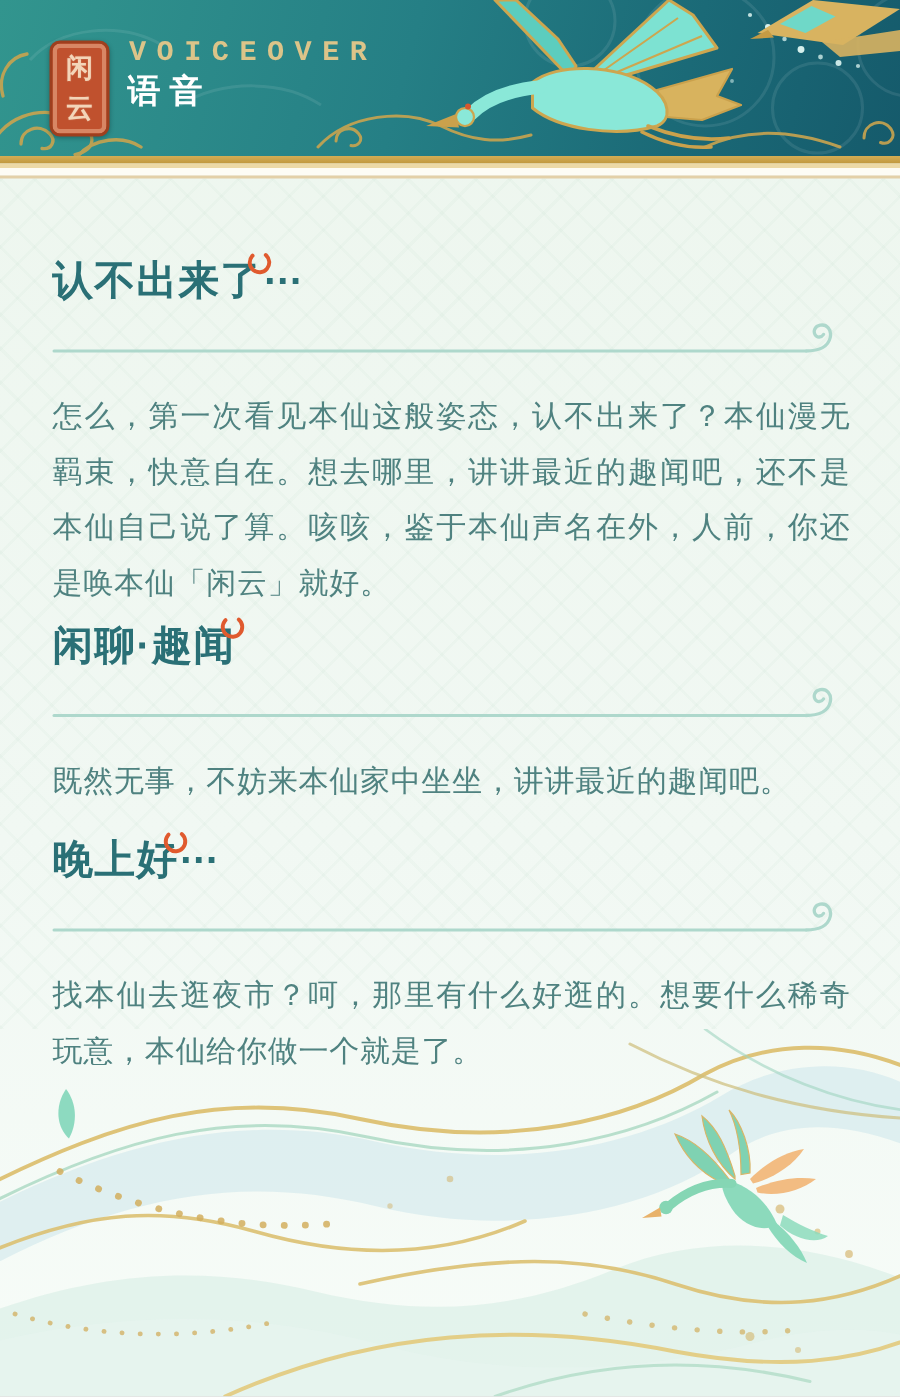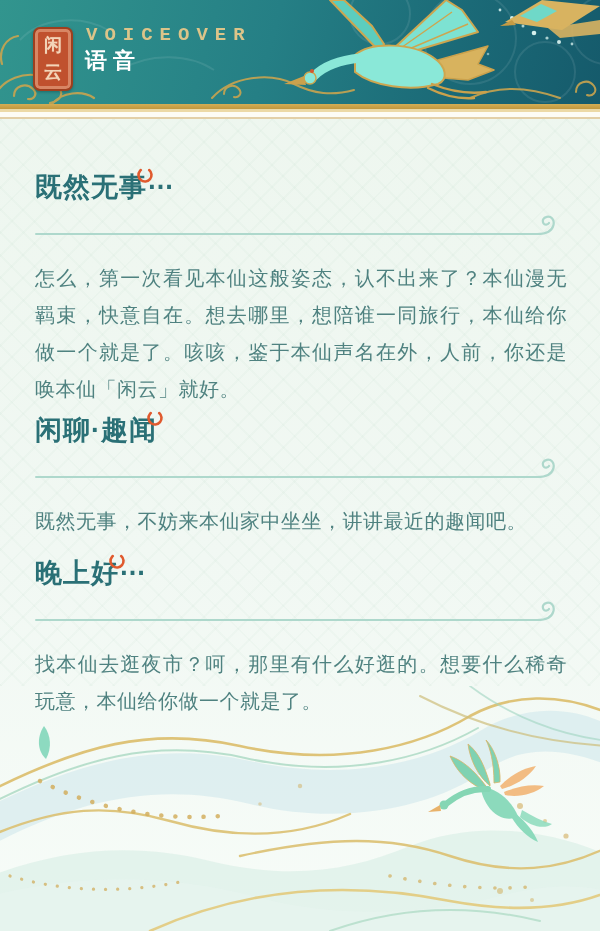--- a/index.html
+++ b/index.html
@@ -138,30 +138,30 @@
     <div class="hdr-subtitle">VOICEOVER</div>
     <div class="hdr-title">语音</div>
 
     <div class="band-gold"></div>
     <div class="band-cream"></div>
     <div class="band-white"></div>
     <div class="band-tan"></div>
   </div>
 
   <div class="section s1">
-    <h2 class="vl-title"><span>既然无事</span><span class="ring"><svg width="18" height="18" viewBox="0 0 18 18">
+    <h2 class="vl-title"><span>认不出来了</span><span class="ring"><svg width="18" height="18" viewBox="0 0 18 18">
             <circle cx="9" cy="9" r="6.5" fill="none" stroke="#e05a2e" stroke-width="2.6" stroke-linecap="round" stroke-dasharray="31 10" transform="rotate(-50 9 9)"></circle>
           </svg></span><span class="title-suffix">…</span></h2>
     <div class="divider">
       <div class="line"></div>
       <svg width="22" height="24" viewBox="0 0 22 24">
         <path d="M0,20 C9,20 15,17.5 16.5,11 C17.7,5.5 14,2 9.8,2.8 C6.2,3.5 5,6.6 6.4,9.2 C7.6,11.4 10.8,11 12,9" fill="none" stroke="#aed8cc" stroke-width="2.2" stroke-linecap="round"></path>
       </svg>
     </div>
-    <p class="vl-text">怎么，第一次看见本仙这般姿态，认不出来了？本仙漫无羁束，快意自在。想去哪里，想陪谁一同旅行，本仙给你做一个就是了。咳咳，鉴于本仙声名在外，人前，你还是唤本仙「闲云」就好。</p>
+    <p class="vl-text">怎么，第一次看见本仙这般姿态，认不出来了？本仙漫无羁束，快意自在。想去哪里，讲讲最近的趣闻吧，还不是本仙自己说了算。咳咳，鉴于本仙声名在外，人前，你还是唤本仙「闲云」就好。</p>
   </div>
 
   <div class="section s3">
     <h2 class="vl-title"><span>晚上好</span><span class="ring"><svg width="18" height="18" viewBox="0 0 18 18">
             <circle cx="9" cy="9" r="6.5" fill="none" stroke="#e05a2e" stroke-width="2.6" stroke-linecap="round" stroke-dasharray="31 10" transform="rotate(-50 9 9)"></circle>
           </svg></span><span class="title-suffix">…</span></h2>
     <div class="divider">
       <div class="line"></div>
       <svg width="22" height="24" viewBox="0 0 22 24">
         <path d="M0,20 C9,20 15,17.5 16.5,11 C17.7,5.5 14,2 9.8,2.8 C6.2,3.5 5,6.6 6.4,9.2 C7.6,11.4 10.8,11 12,9" fill="none" stroke="#aed8cc" stroke-width="2.2" stroke-linecap="round"></path>

